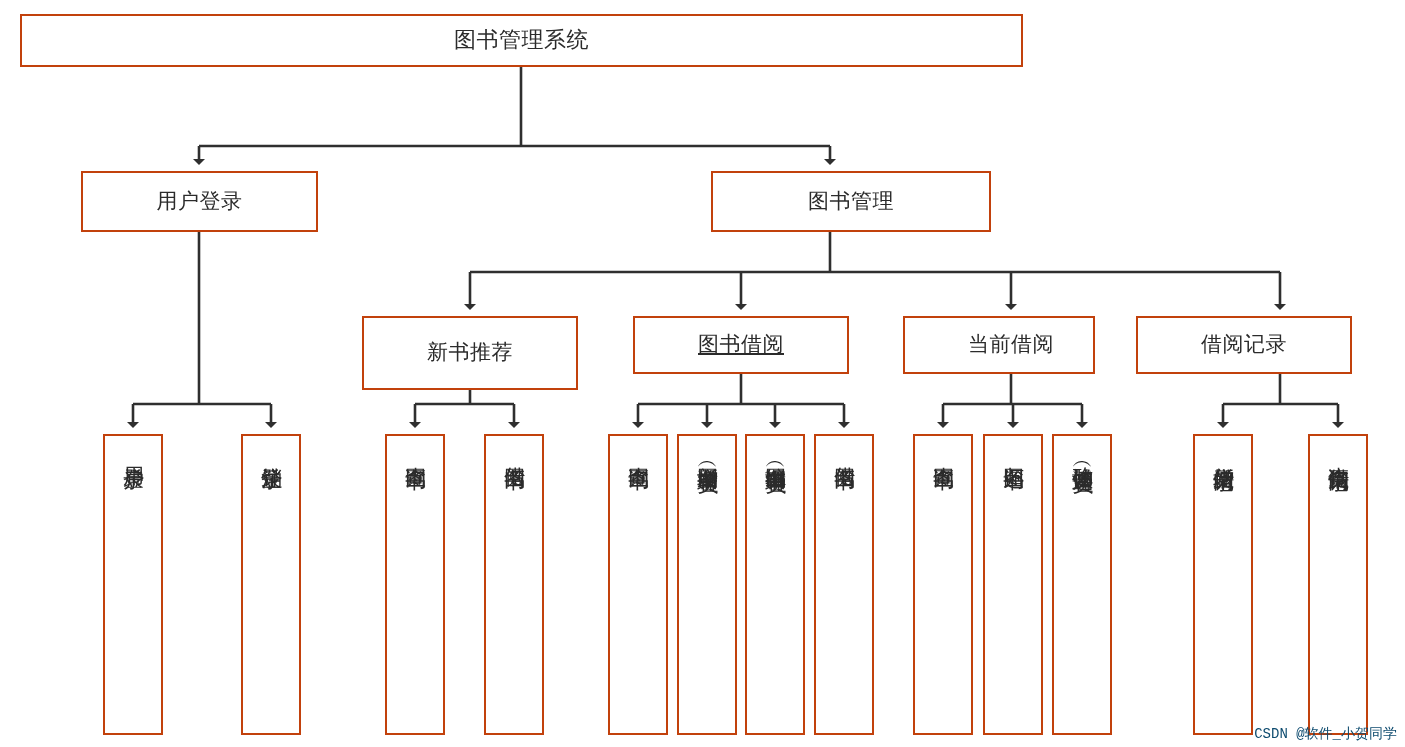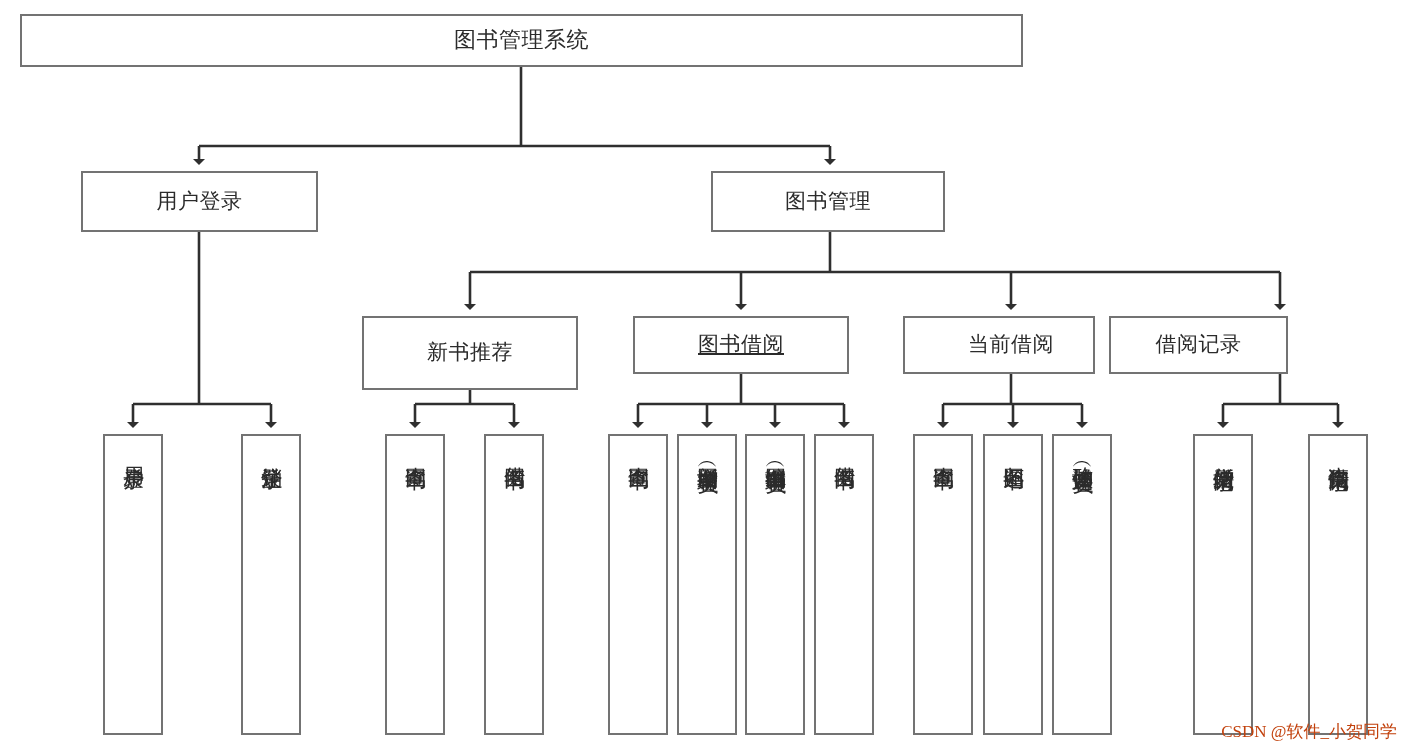--- a/index.html
+++ b/index.html
@@ -22,21 +22,21 @@
     left: 0;
     top: 0;
     width: 1405px;
     height: 747px;
     pointer-events: none;
   }
   .node {
     position: absolute;
     box-sizing: border-box;
     background: #ffffff;
-    border: 2px solid #737373;
+    border: 2px solid #c2410c;
     display: flex;
     align-items: center;
     justify-content: center;
     color: #2b2b2b;
   }
   .node .lbl {
     display: block;
     text-align: center;
     white-space: nowrap;
   }
@@ -57,24 +57,24 @@
     text-orientation: upright;
     font-size: 21px;
     line-height: 1.22;
     letter-spacing: 1px;
     white-space: nowrap;
   }
   .watermark {
     position: absolute;
     right: 8px;
     bottom: 4px;
-    font-size: 17px;
-    color: #c2410c;
+    font-size: 14px;
+    color: #0c4a6e;
     white-space: nowrap;
-    font-family: Liberation Serif, serif;
+    font-family: Liberation Mono, monospace;
   }
 </style>
 </head>
 <body>
 
 <div id="canvas">
 
   <svg class="wires" viewBox="0 0 1405 747" xmlns="http://www.w3.org/2000/svg">
     <defs>
       <marker id="arrow" markerWidth="10" markerHeight="12" refX="3" refY="6" orient="auto" markerUnits="userSpaceOnUse">
@@ -125,34 +125,34 @@
     </g>
   </svg>
 
   <div class="node horiz root" style="left:20px; top:14px; width:1003px; height:53px;">
     <span class="lbl">图书管理系统</span>
   </div>
 
   <div class="node horiz" style="left:81px; top:171px; width:237px; height:61px;">
     <span class="lbl">用户登录</span>
   </div>
-  <div class="node horiz" style="left:711px; top:171px; width:234px; height:61px;">
+  <div class="node horiz" style="left:711px; top:171px; width:280px; height:61px;">
     <span class="lbl">图书管理</span>
   </div>
 
   <div class="node horiz" style="left:362px; top:316px; width:216px; height:74px;">
     <span class="lbl">新书推荐</span>
   </div>
   <div class="node horiz" style="left:633px; top:316px; width:216px; height:58px;text-decoration:underline;">
     <span class="lbl">图书借阅</span>
   </div>
   <div class="node horiz" style="left:903px; top:316px; width:192px; height:58px;padding-left:24px;">
     <span class="lbl">当前借阅</span>
   </div>
-  <div class="node horiz" style="left:1109px; top:316px; width:179px; height:58px;">
+  <div class="node horiz" style="left:1136px; top:316px; width:216px; height:58px;">
     <span class="lbl">借阅记录</span>
   </div>
 
   <div class="node vert" style="left:103px; top:434px; width:60px; height:301px;">
     <span class="lbl">用户登录</span>
   </div>
   <div class="node vert" style="left:241px; top:434px; width:60px; height:301px;">
     <span class="lbl">注销登录</span>
   </div>
 

